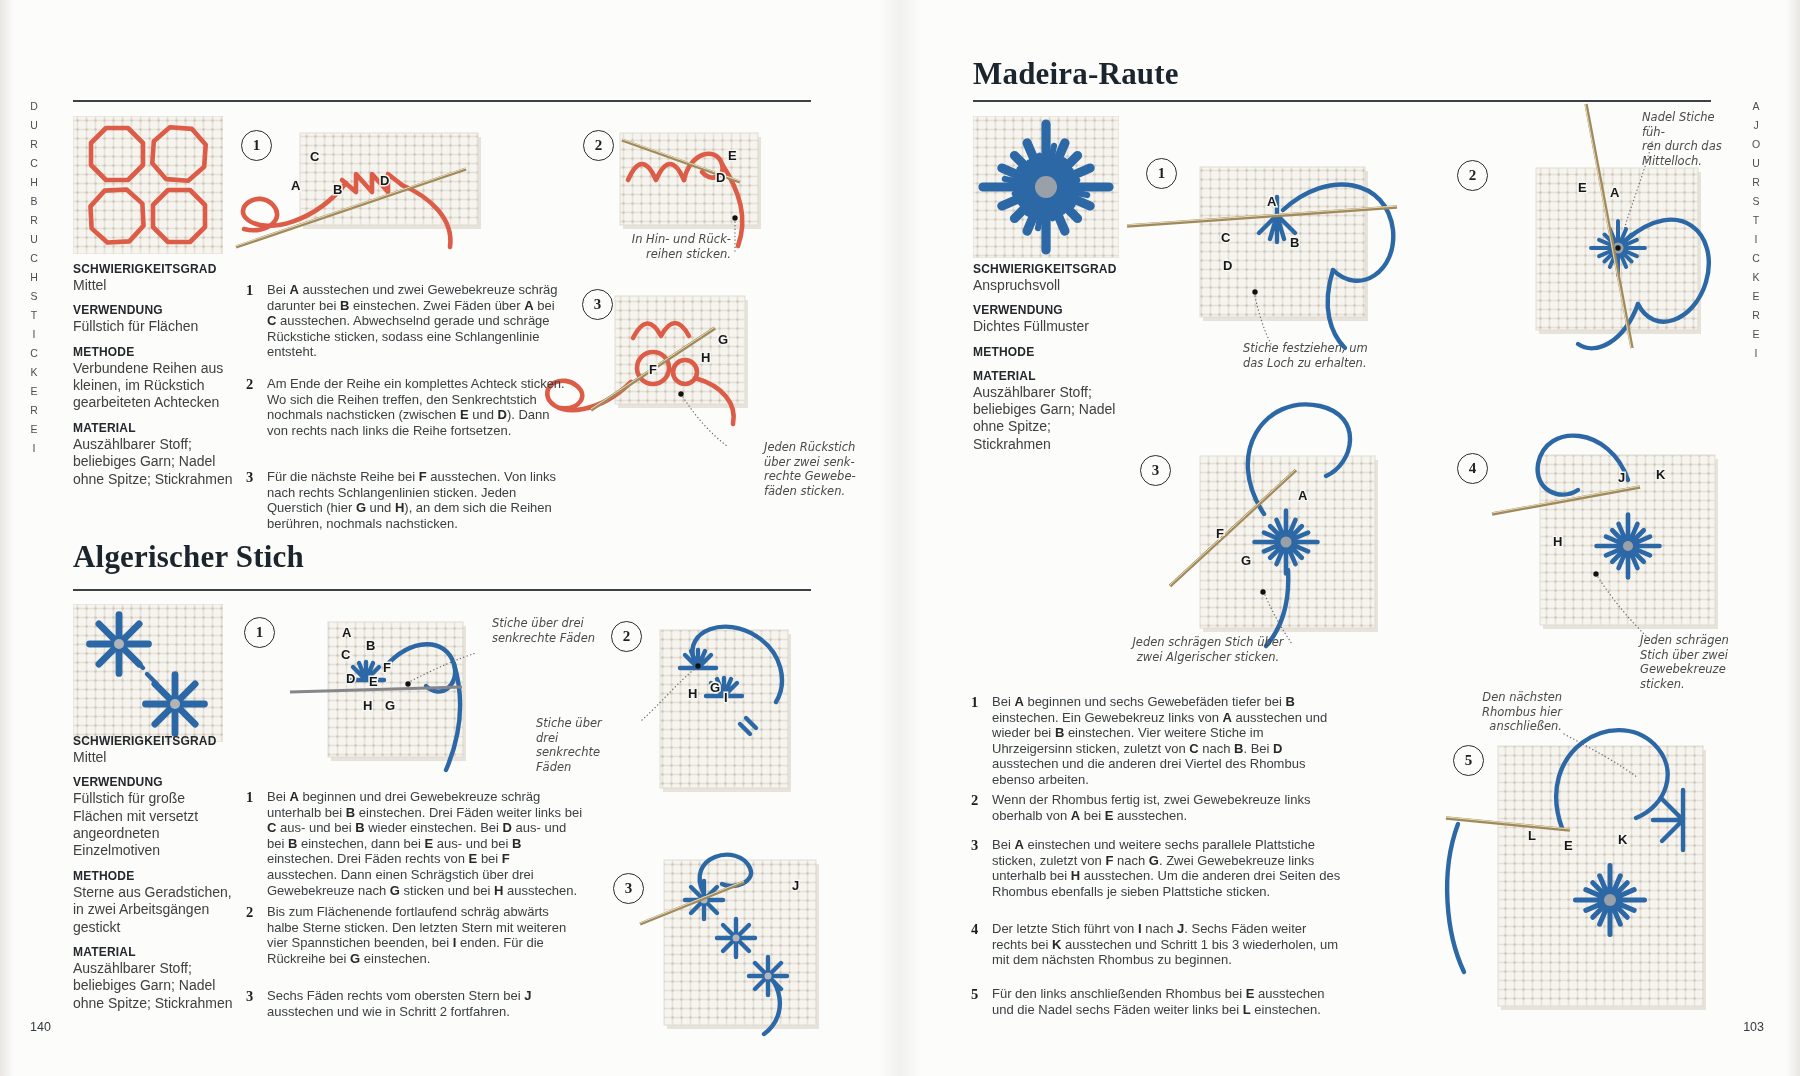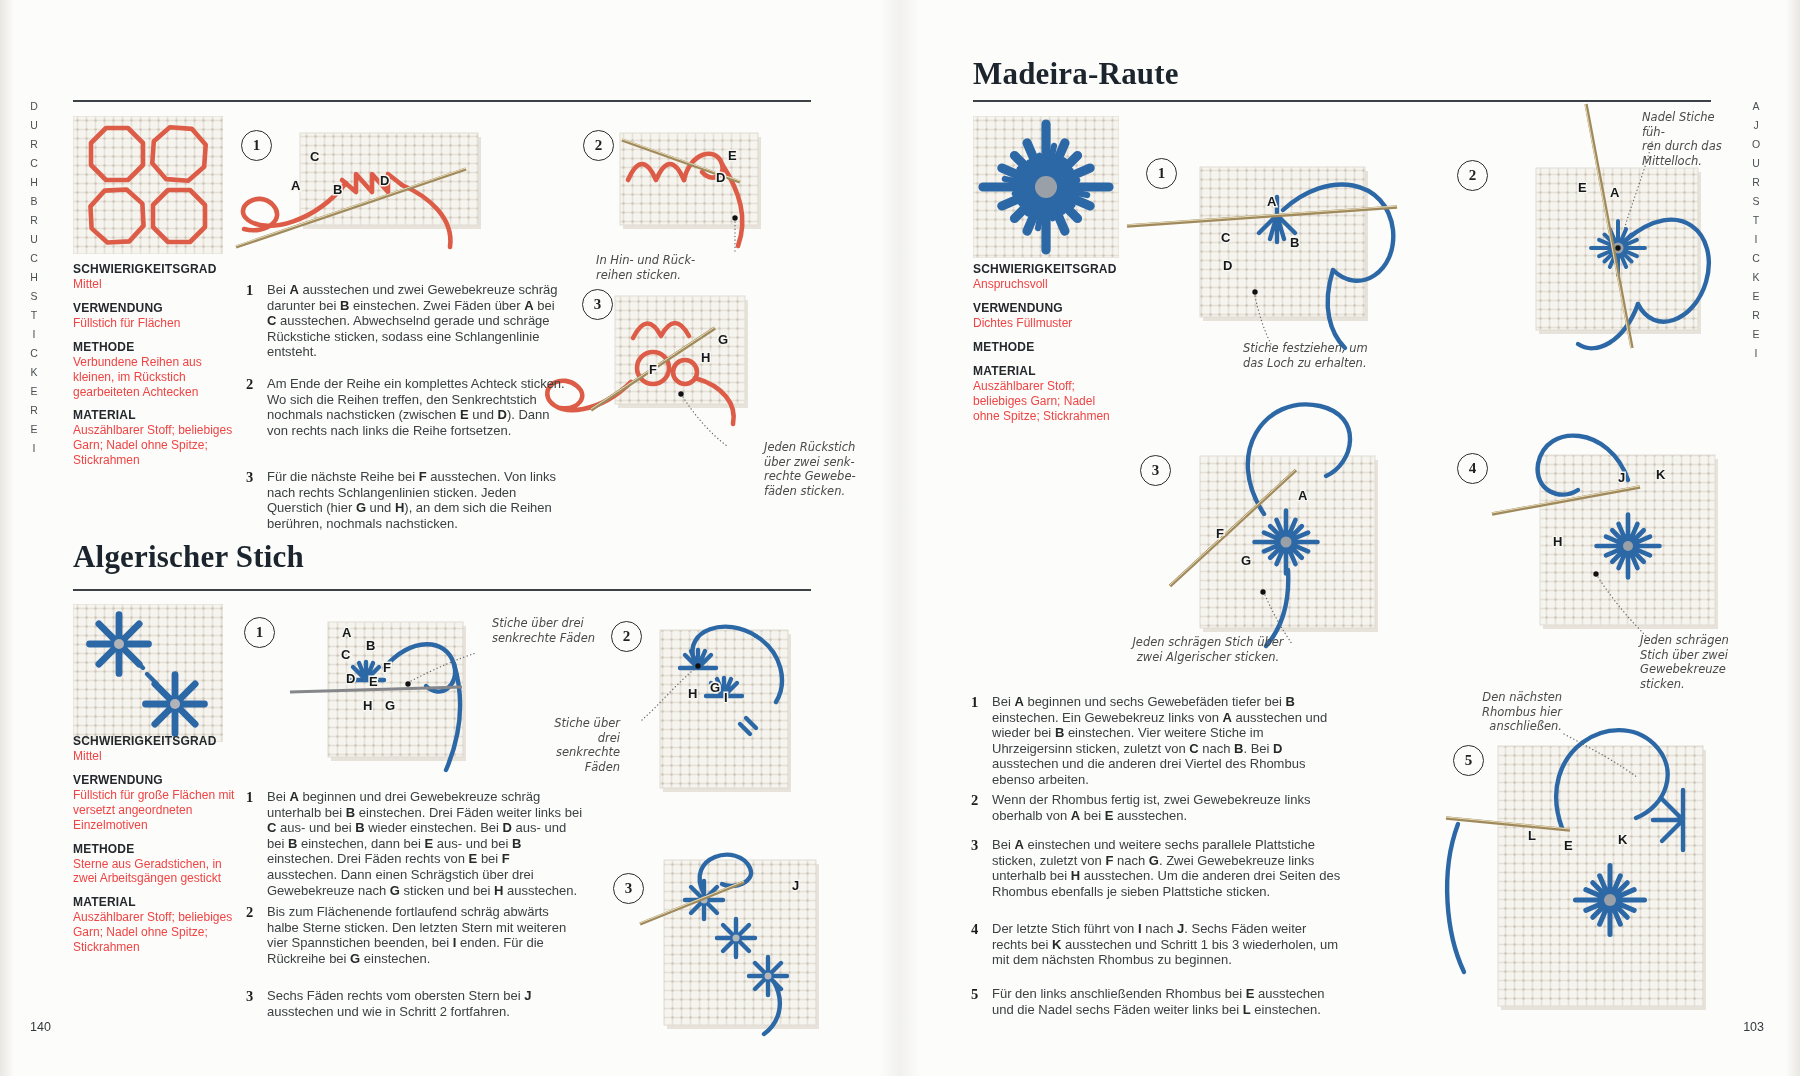--- a/index.html
+++ b/index.html
@@ -13,21 +13,21 @@
           background:linear-gradient(90deg,rgba(0,0,0,0),rgba(110,105,95,.08),rgba(0,0,0,0));}
   .title{position:absolute;font-family:"Liberation Serif",serif;font-weight:700;
          font-size:31px;line-height:1;color:#1c252d;letter-spacing:.2px;}
   .rule{position:absolute;height:2px;background:#3c4145;}
   .vlab{position:absolute;writing-mode:vertical-rl;text-orientation:upright;
         font-size:10.5px;letter-spacing:7px;color:#4a4f54;}
   .info{position:absolute;width:164px;}
   .info .h{display:block;font-weight:700;font-size:12px;line-height:1.25;color:#23282c;
            letter-spacing:.2px;margin-top:9px;}
   .info .h:first-child{margin-top:0;}
-  .info .v{font-size:12px;line-height:1.24;color:#ef4444;}
+  .info .v{font-size:14px;line-height:1.24;color:#404040;}
   .step{position:absolute;display:flex;gap:11px;}
   .sn{font-family:"Liberation Serif",serif;font-weight:700;font-size:14.5px;color:#1e1e1e;min-width:10px;}
   .st{font-size:13px;line-height:15.6px;color:#3c4043;}
   .st b{font-weight:700;color:#26282a;}
   .badge{position:absolute;width:29px;height:29px;border:1.6px solid #2c2c2c;border-radius:50%;
          display:flex;align-items:center;justify-content:center;background:#fcfcfa;
          font-family:"Liberation Serif",serif;font-weight:700;font-size:15px;color:#222;}
   .cap{position:absolute;font-style:italic;font-size:11.5px;line-height:1.28;
        color:#4a4a4a;font-family:"DejaVu Sans",sans-serif;}
   .pnum{position:absolute;font-size:12.5px;color:#33383c;}
@@ -122,21 +122,21 @@
     <path class="th red" d="M36,62 Q50,30 64,62 Q78,30 92,62"></path>
     <path class="th red" d="M92,62 C98,34 124,28 130,46 C134,60 118,64 110,54"></path>
     <path class="th red" d="M130,46 C148,74 156,100 146,128"></path>
     <line class="needle" x1="30" y1="22" x2="148" y2="64"></line>
     <line class="sheen" x1="30" y1="21" x2="148" y2="63"></line>
     <circle cx="143" cy="100" r="2.7" fill="#101010"></circle>
     <path class="dotted" d="M143,104 L143,136"></path>
     <text x="136" y="42">E</text>
     <text x="124" y="64">D</text>
   </svg>
-  <div class="cap" style="left:596px;top:253px;width:135px;text-align:left">
+  <div class="cap" style="left:596px;top:232px;width:135px;text-align:right">
     <div>In Hin- und Rück-</div>
     <div>reihen sticken.</div>
   </div>
 
   <div class="badge" style="left:582px;top:289px">3</div>
   <svg class="fig" style="left:535px;top:288px" width="215" height="165">
     <rect class="fsh" x="83" y="12" width="130" height="108"></rect>
     <rect class="fab" x="80" y="8" width="130" height="108"></rect>
     <path class="th red" d="M98,50 Q112,22 126,48 Q140,22 154,48"></path>
     <circle class="th red" cx="118" cy="80" r="16"></circle>
@@ -232,21 +232,21 @@
     </g>
     <path class="th blue" d="M106,110 L116,120 M100,116 L110,126"></path>
     <path class="th blue" d="M116,28 C86,8 44,22 54,52"></path>
     <path class="th blue" d="M116,28 C142,44 148,74 136,94"></path>
     <circle cx="58" cy="58" r="2.7" fill="#101010"></circle>
     <path class="dotted" d="M2,112 C20,96 40,72 56,60"></path>
     <text x="48" y="90">H</text>
     <text x="70" y="84">G</text>
     <text x="84" y="94">I</text>
   </svg>
-  <div class="cap" style="left:536px;top:716px;width:84px;text-align:right">
+  <div class="cap" style="left:536px;top:716px;width:84px;">
     <div>Stiche über</div>
     <div>drei senkrechte</div>
     <div>Fäden</div>
   </div>
 
   <div class="badge" style="left:613px;top:873px">3</div>
   <svg class="fig" style="left:632px;top:842px" width="190" height="196">
     <rect class="fsh" x="35" y="22" width="152" height="165"></rect>
     <rect class="fab" x="32" y="18" width="152" height="165"></rect>
     <g class="th blue" stroke-width="3.8">

